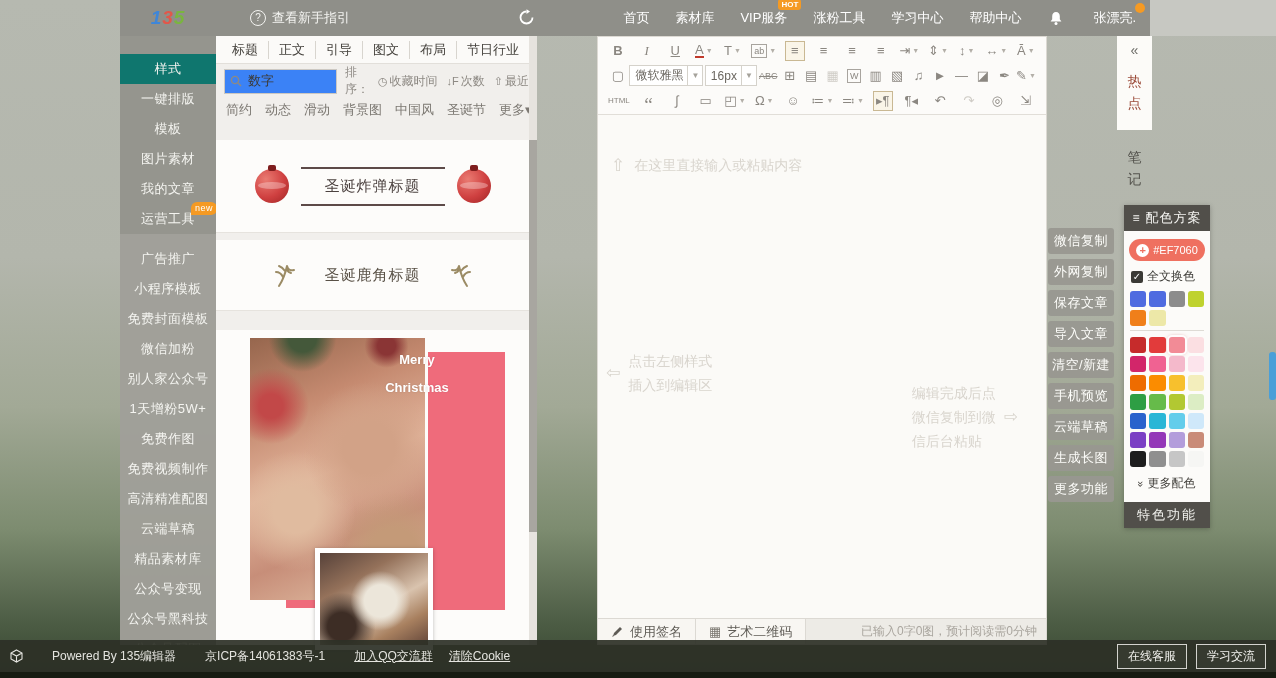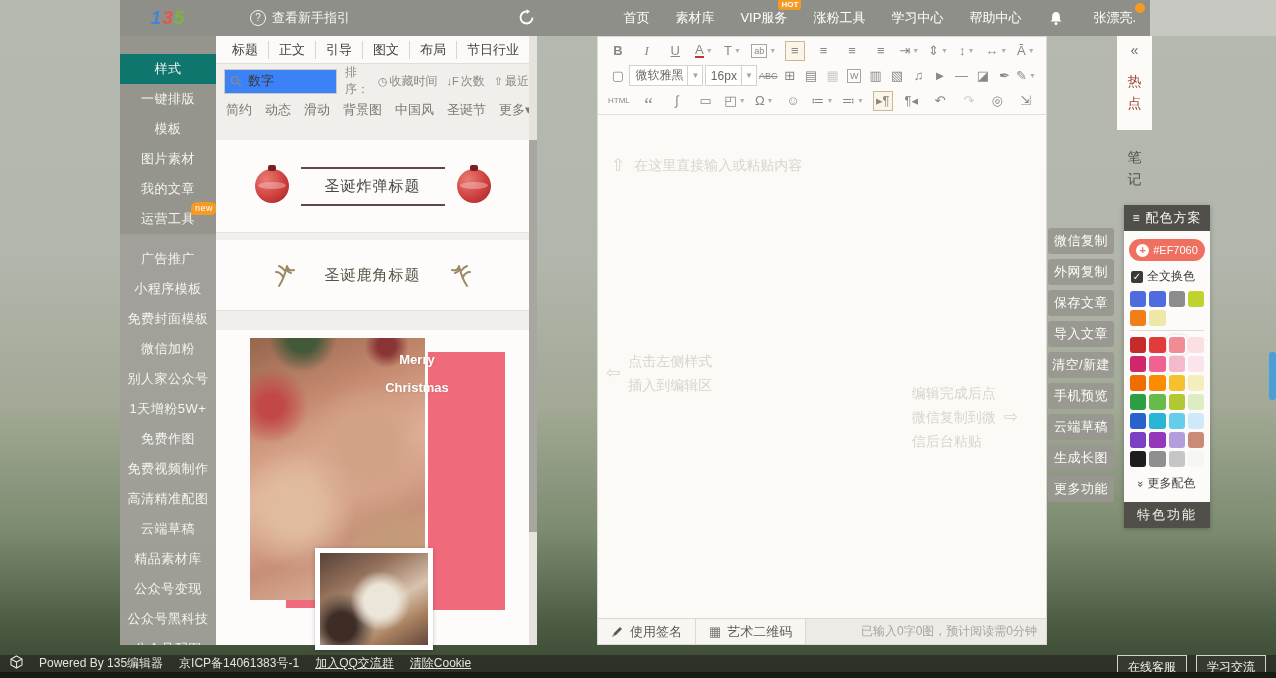--- a/index.html
+++ b/index.html
@@ -129,21 +129,21 @@
   
   .rightrail{position:absolute;left:1117px;top:36px;width:35px;}
   .rr-white{background:#fcfbf8;padding-bottom:10px;}
   .rr-collapse{height:28px;display:flex;align-items:center;justify-content:center;color:#6b6b66;font-size:14px;cursor:pointer;}
   .rr-tab{display:flex;flex-direction:column;align-items:center;font-size:14px;line-height:22px;padding:6px 0;cursor:pointer;}
   .rr-tab.hot{color:#9c4d3b;}
   .rr-tab.note{color:#55544e;margin-top:10px;}
   .scrollhint{position:absolute;right:0;top:352px;width:7px;height:48px;background:#4a9fd8;border-radius:3px;}
 
   
-  .footerbar{position:absolute;left:0;right:0;bottom:6px;height:17px;background:rgba(44,48,38,.92);color:#e4e4df;display:flex;align-items:flex-start;font-size:12px;gap:16px;padding:0 10px;}
+  .footerbar{position:absolute;left:0;right:0;bottom:6px;height:32px;background:rgba(44,48,38,.92);color:#e4e4df;display:flex;align-items:center;font-size:12px;gap:29px;padding:0 10px;}
   .fb-link{cursor:pointer;white-space:nowrap;text-decoration:underline;}
   .fb-right{margin-left:auto;display:flex;gap:9px;}
   .fbtn{border:1px solid #d3d3ce;padding:3px 10px;font-size:12px;color:#f2f2ee;cursor:pointer;background:rgba(255,255,255,.04);white-space:nowrap;}
   .bottomstrip{position:absolute;left:0;right:0;bottom:0;height:6px;background:#171c12;}
   svg{display:block;}
 </style>
 </head>
 <body>
 
 <div id="app">

